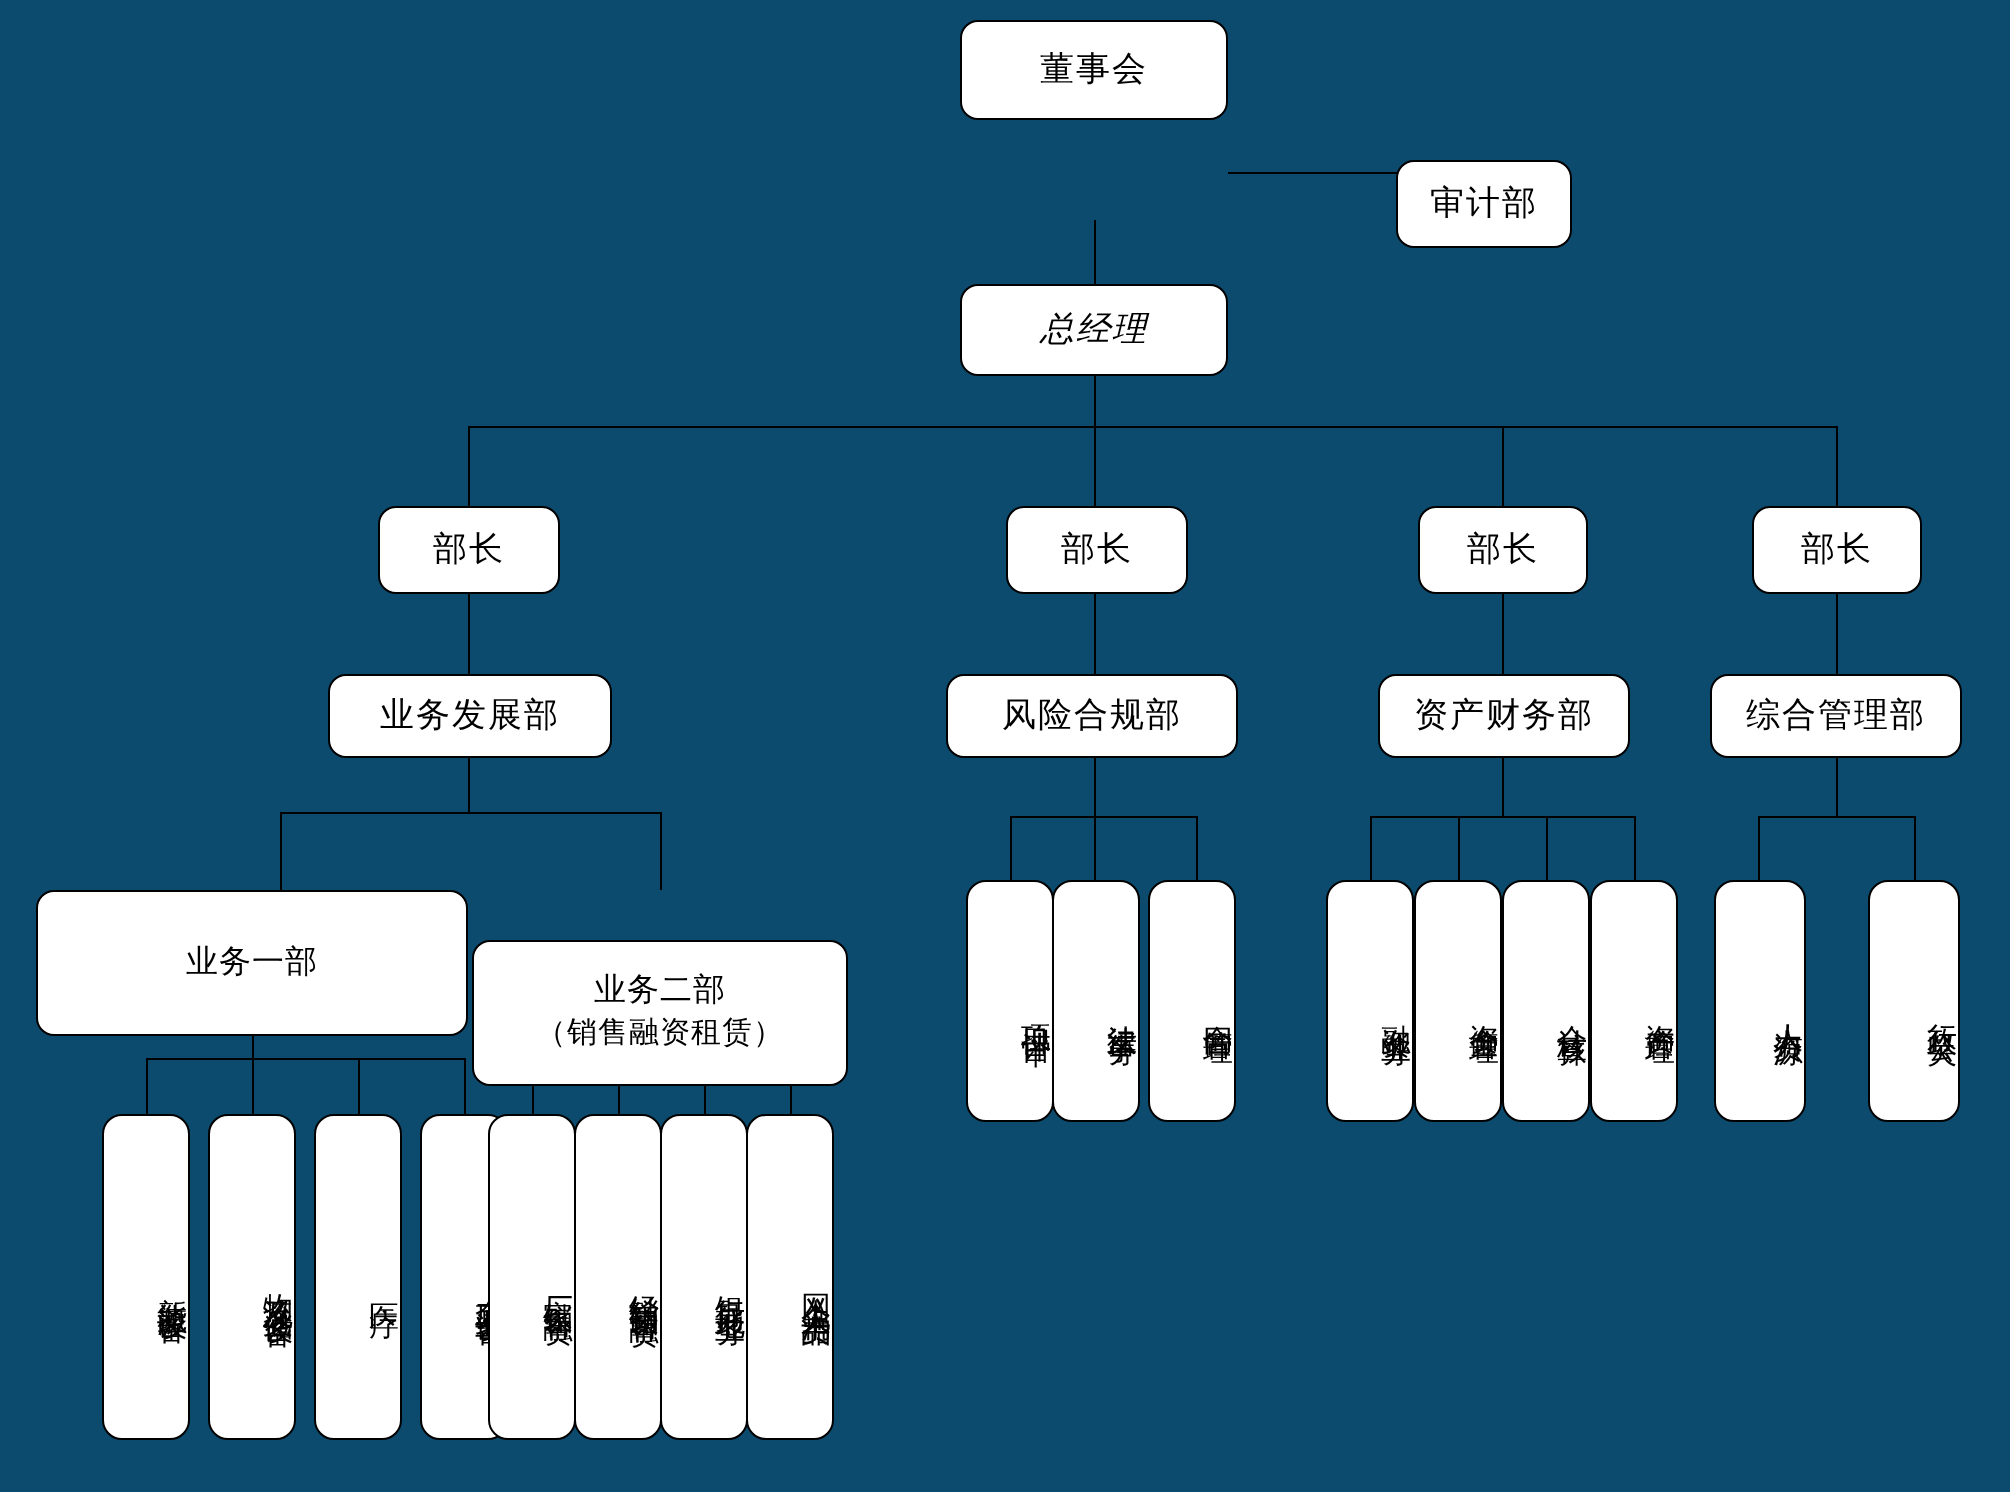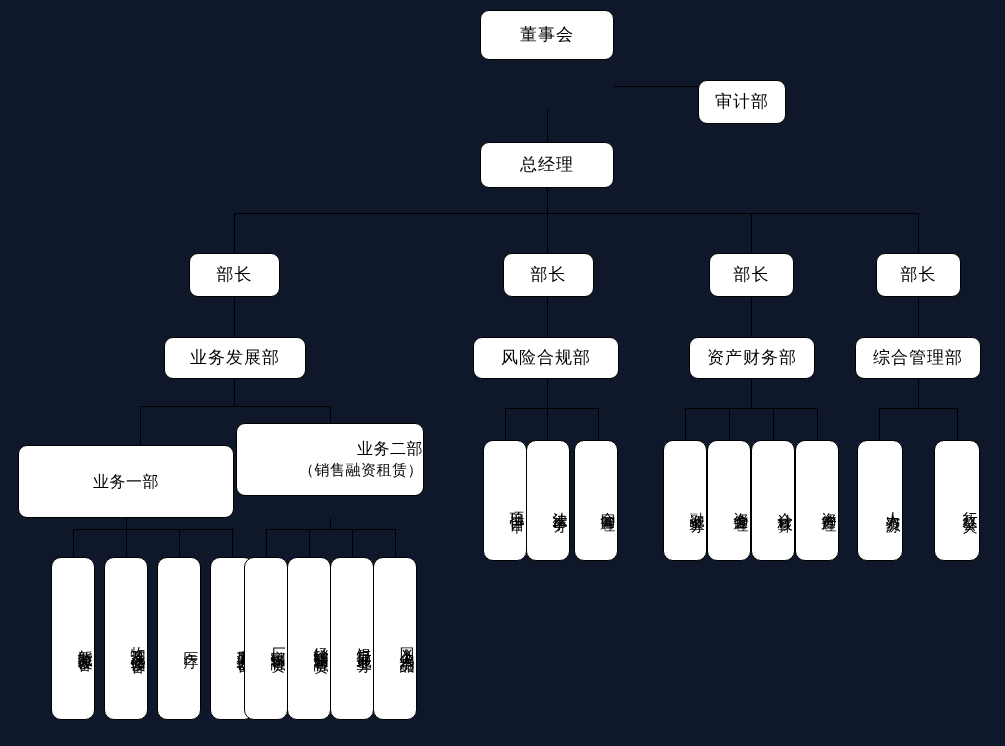--- a/index.html
+++ b/index.html
@@ -5,21 +5,21 @@
 <style>
   html, body {
     margin: 0;
     padding: 0;
     background: #ffffff;
   }
   #chart {
     position: relative;
     width: 1005px;
     height: 746px;
-    background: #0f172a;
+    background: #0c4a6e;
     font-family: "Liberation Serif", "DejaVu Serif", serif;
     color: #000000;
     overflow: hidden;
   }
   .node {
     position: absolute;
     box-sizing: border-box;
     border: 1px solid #000000;
     border-radius: 9px;
     background: #ffffff;
@@ -70,21 +70,21 @@
 
 
   <div class="line h" style="left:614px; top:86px; width:85px;"></div>
 
   <div class="node" style="left:698px; top:80px; width:88px; height:44px;">
     <span>审计部</span>
   </div>
 
   <div class="line v" style="left:547px; top:110px; height:32px;"></div>
 
-  <div class="node" style="left:480px; top:142px; width:134px; height:46px;">
+  <div class="node" style="left:480px; top:142px; width:134px; height:46px;font-style:italic;">
     <span>总经理</span>
   </div>
 
   <div class="line v" style="left:547px; top:188px; height:26px;"></div>
   <div class="line h" style="left:234px; top:213px; width:685px;"></div>
 
   <div class="line v" style="left:234px; top:213px; height:40px;"></div>
   <div class="line v" style="left:547px; top:213px; height:40px;"></div>
   <div class="line v" style="left:751px; top:213px; height:40px;"></div>
   <div class="line v" style="left:918px; top:213px; height:40px;"></div>
@@ -121,21 +121,21 @@
   </div>
 
   <div class="line v" style="left:234px; top:379px; height:27px;"></div>
   <div class="line h" style="left:140px; top:406px; width:190px;"></div>
   <div class="line v" style="left:140px; top:406px; height:39px;"></div>
   <div class="line v" style="left:330px; top:406px; height:39px;"></div>
 
   <div class="node two-line" style="left:18px; top:445px; width:216px; height:73px;">
     <span class="l1">业务一部</span>
   </div>
-  <div class="node two-line" style="left:236px; top:423px; width:188px; height:73px;align-items:flex-end;">
+  <div class="node two-line" style="left:236px; top:470px; width:188px; height:73px;">
     <span class="l1">业务二部</span>
     <span class="l2">（销售融资租赁）</span>
   </div>
 
   <div class="line v" style="left:126px; top:518px; height:11px;"></div>
   <div class="line h" style="left:73px; top:529px; width:159px;"></div>
   <div class="line v" style="left:73px; top:529px; height:28px;"></div>
   <div class="line v" style="left:126px; top:529px; height:28px;"></div>
   <div class="line v" style="left:179px; top:529px; height:28px;"></div>
   <div class="line v" style="left:232px; top:529px; height:28px;"></div>

